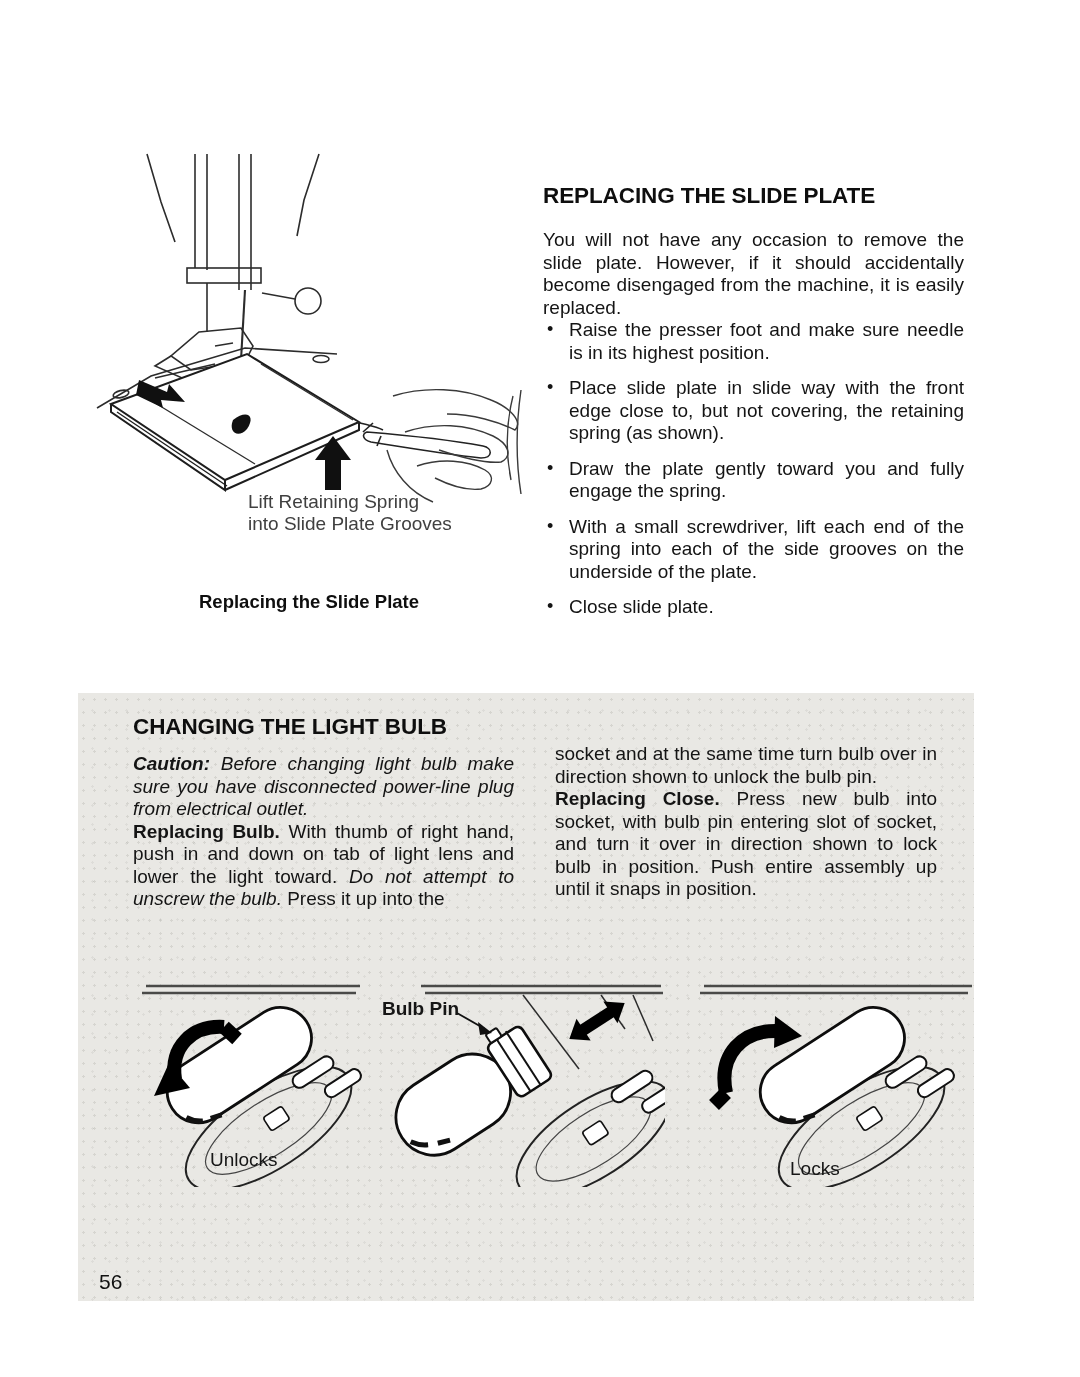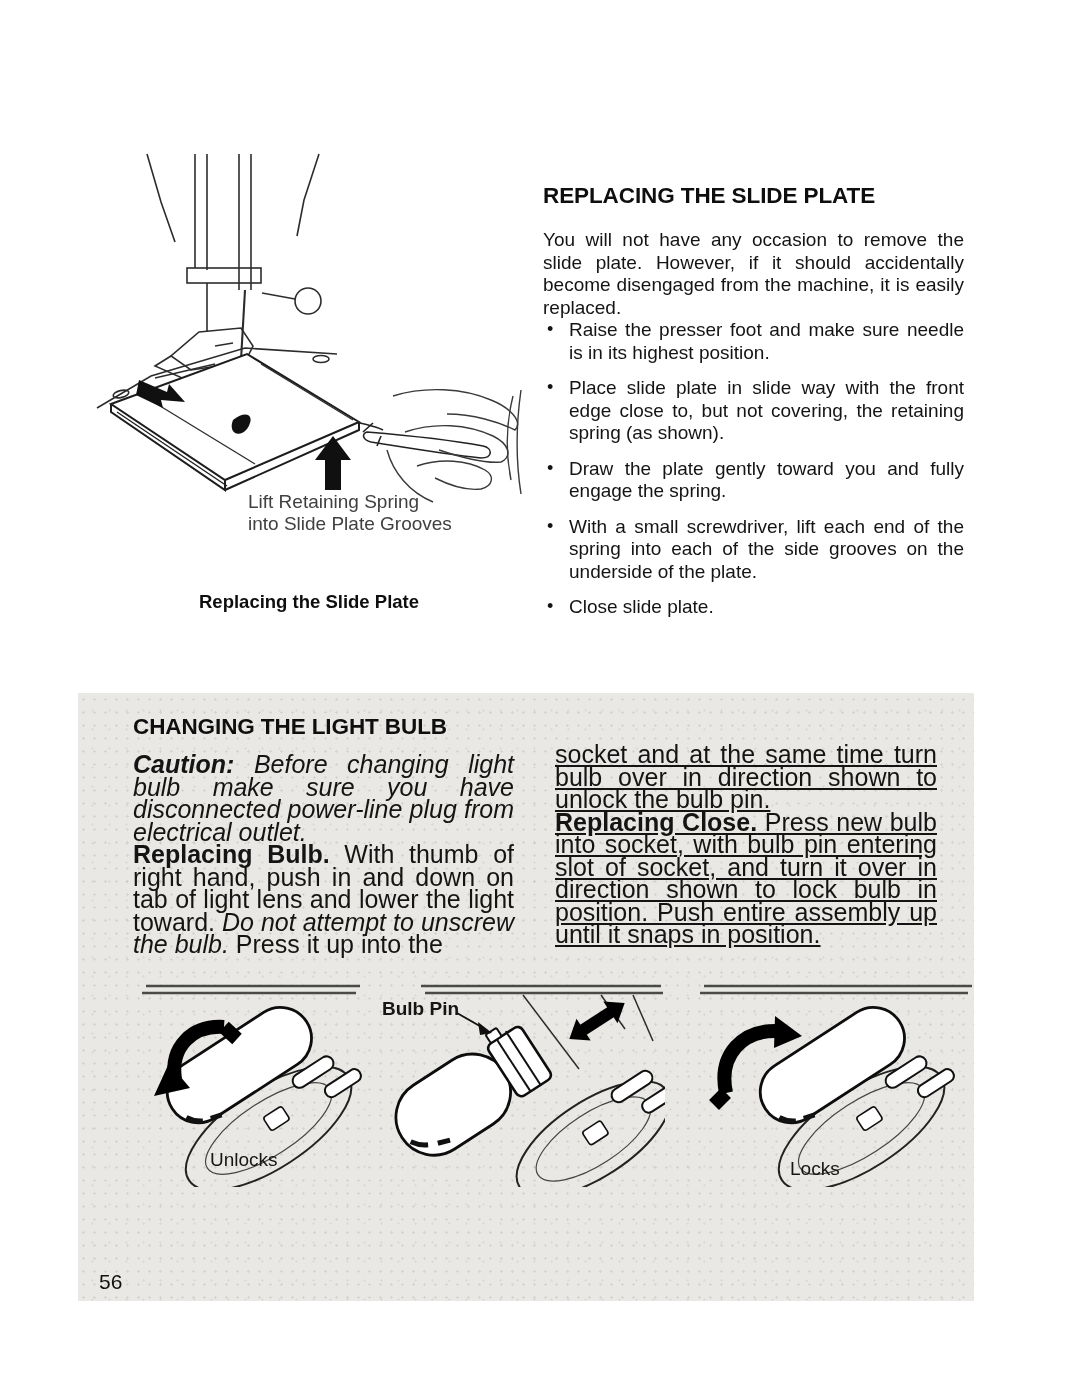--- a/index.html
+++ b/index.html
@@ -42,21 +42,21 @@
       radial-gradient(rgba(110,110,104,0.16) 1px, rgba(0,0,0,0) 1.3px),
       radial-gradient(rgba(120,120,112,0.10) 1px, rgba(0,0,0,0) 1.3px);
     background-size:11px 13px,17px 19px;
     background-position:0 0,6px 8px;
   }
   .h-panel{
     font-size:22.5px;font-weight:bold;letter-spacing:-0.1px;
     line-height:24px;margin:0;color:#0e0e0e;
   }
   .panel-col{width:381px;}
-  .panel-col p{font-size:25px;line-height:22.5px;margin:0;text-align:justify;hyphens:manual;}
+  .panel-col p{font-size:19px;line-height:22.5px;margin:0;text-align:justify;hyphens:manual;}
   .caution{font-style:italic;}
   .caution b{font-style:italic;}
   .mt13{margin-top:13px;}
   .mt12{margin-top:12px;}
   .fig-label{font-size:19px;color:#161616;white-space:nowrap;}
   
   .fig{position:absolute;}
   .fig svg{display:block;}
   .pagenum{font-size:21px;color:#111;}
 </style>
@@ -141,21 +141,21 @@
 
 <div class="abs panel">
 
   <h2 class="abs h-panel" style="left:55px;top:22px;">CHANGING THE LIGHT BULB</h2>
 
   <div class="abs panel-col" style="left:55px;top:60px;">
     <p class="caution"><b>Caution:</b><span> Before changing light bulb make sure you have disconnected power-line plug from electrical outlet.</span></p>
     <p class="mt13"><b>Replacing Bulb.</b><span> With thumb of right hand, push in and down on tab of light lens and lower the light toward. </span><i>Do not attempt to unscrew the bulb.</i><span> Press it up into the</span></p>
   </div>
 
-  <div class="abs panel-col" style="left:477px;top:50px;width:382px;text-decoration:underline;">
+  <div class="abs panel-col" style="left:477px;top:50px;width:382px;">
     <p>socket and at the same time turn bulb over in direction shown to unlock the bulb pin.</p>
     <p class="mt12"><b>Replacing Close.</b><span> Press new bulb into socket, with bulb pin entering slot of socket, and turn it over in direction shown to lock bulb in position. Push entire as­sembly up until it snaps in position.</span></p>
   </div>
 
   <div class="fig" style="left:62px;top:282px;width:225px;height:212px;">
     <svg width="225" height="212" viewBox="0 0 225 212">
       <g stroke="#4a4a48" stroke-width="2.4">
         <line x1="6" y1="11" x2="220" y2="11"></line>
         <line x1="2" y1="18" x2="216" y2="18"></line>
       </g>

